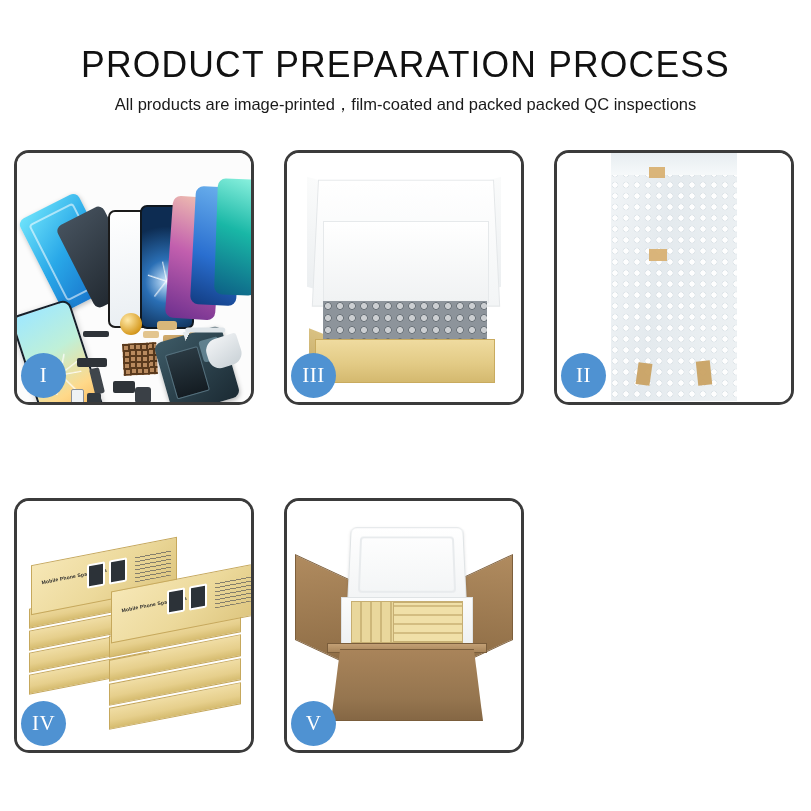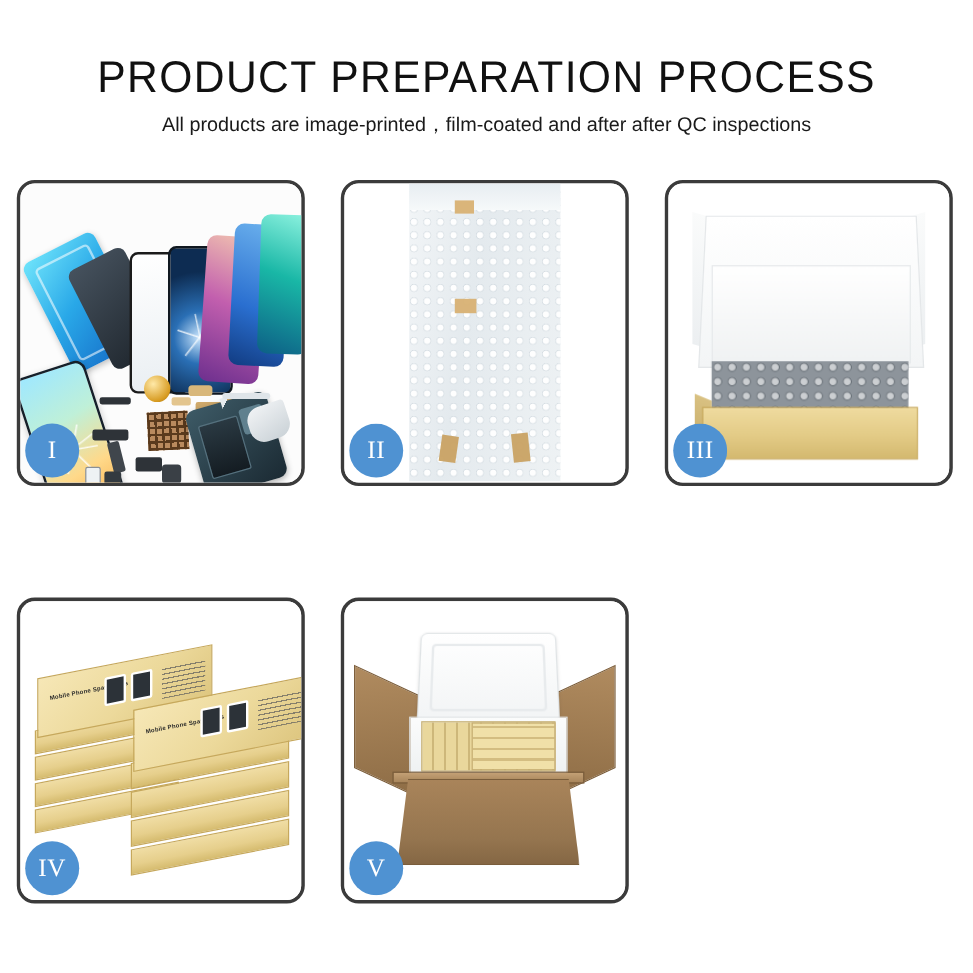--- a/index.html
+++ b/index.html
@@ -388,21 +388,21 @@
     background:rgba(150,124,88,.7); transform:skewY(17deg);
   }
 </style>
 </head>
 <body>
 
 <div class="page">
 
   <div class="header">
     <div class="title">PRODUCT PREPARATION PROCESS</div>
-    <div class="subtitle">All products are image-printed，film-coated and after after QC inspections</div>
+    <div class="subtitle">All products are image-printed，film-coated and packed packed QC inspections</div>
   </div>
 
   <div class="grid">
 
     <div class="panel">
       <div class="panel-inner p1">
         <div class="scr scr-a"></div>
         <div class="scr scr-b"></div>
         <div class="scr scr-c"></div>
         <div class="scr scr-d"></div>
@@ -424,48 +424,48 @@
         <div class="part pj"></div>
         <div class="part pk"></div>
         <div class="part pl"></div>
         <div class="phone-open"></div>
         <div class="tweezer"></div>
       </div>
       <div class="badge">I</div>
     </div>
 
     <div class="panel">
+      <div class="panel-inner p3">
+        <div class="lid-flapL"></div>
+        <div class="lid-flapR"></div>
+        <div class="lid-back"></div>
+        <div class="foam-sheet"></div>
+        <div class="bubble-layer"></div>
+        <div class="box-sideL"></div>
+        <div class="box-front"></div>
+      </div>
+      <div class="badge">III</div>
+    </div>
+
+    <div class="panel">
       <div class="panel-inner p2">
         <div class="wrapped-screen"></div>
         <div class="flexcable"></div>
         <div class="flexpad"></div>
         <div class="bubblebag"></div>
         <div class="bagtop"></div>
         <div class="tapeA"></div>
         <div class="tapeB"></div>
         <div class="tapeC"></div>
         <div class="tapeD"></div>
       </div>
       <div class="badge">II</div>
     </div>
 
     <div class="panel">
-      <div class="panel-inner p3">
-        <div class="lid-flapL"></div>
-        <div class="lid-flapR"></div>
-        <div class="lid-back"></div>
-        <div class="foam-sheet"></div>
-        <div class="bubble-layer"></div>
-        <div class="box-sideL"></div>
-        <div class="box-front"></div>
-      </div>
-      <div class="badge">III</div>
-    </div>
-
-    <div class="panel">
       <div class="panel-inner p4">
         <div class="stack">
 
           <div class="gbox" style="left:6px;  top:78px;  width:120px; height:20px; transform:skewY(-11deg);"></div>
           <div class="gbox" style="left:6px;  top:100px; width:120px; height:20px; transform:skewY(-11deg);"></div>
           <div class="gbox" style="left:6px;  top:122px; width:120px; height:20px; transform:skewY(-11deg);"></div>
           <div class="gbox" style="left:6px;  top:144px; width:120px; height:20px; transform:skewY(-11deg);"></div>
 
           <div class="gbox" style="left:86px; top:104px; width:132px; height:22px; transform:skewY(-11deg);"></div>
           <div class="gbox" style="left:86px; top:128px; width:132px; height:22px; transform:skewY(-11deg);"></div>

